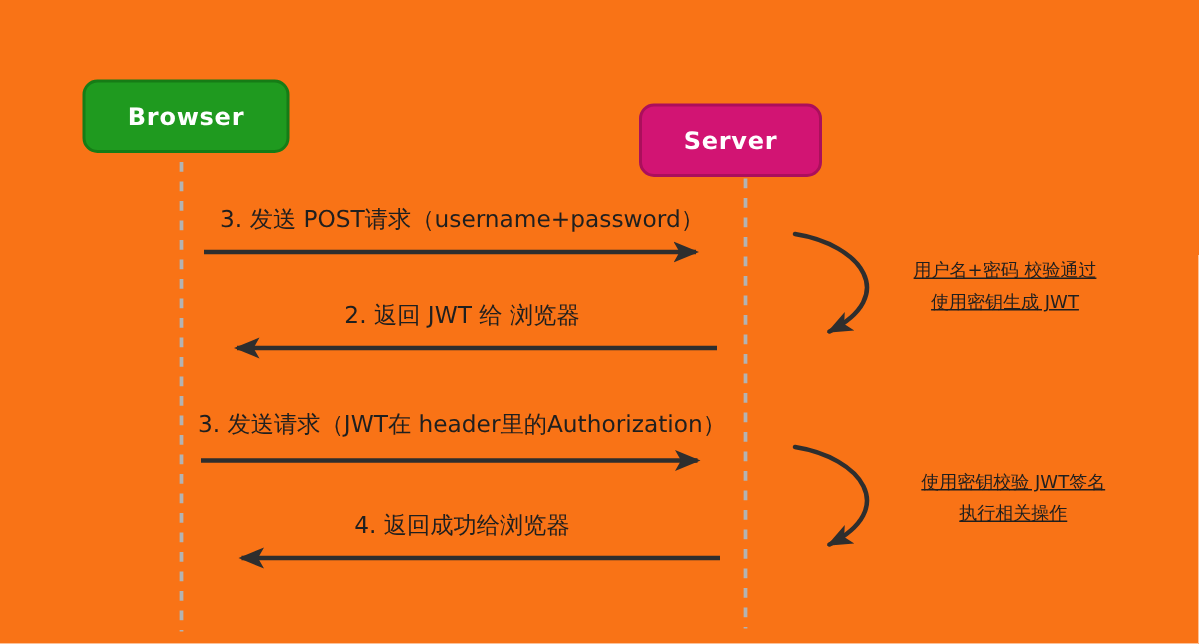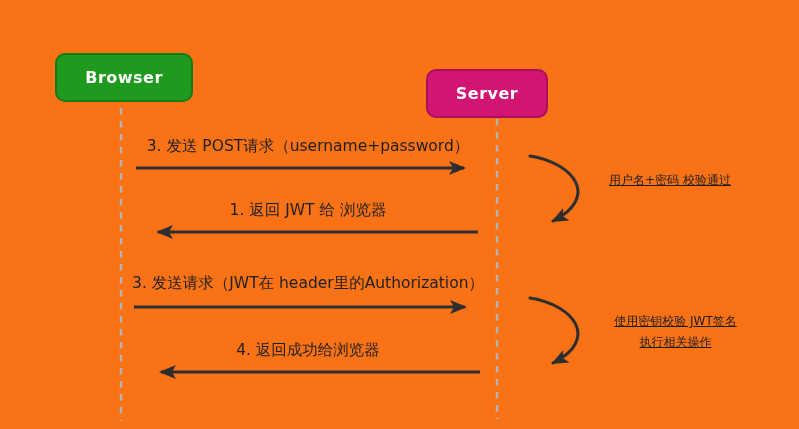--- a/index.html
+++ b/index.html
@@ -98,25 +98,26 @@
   </svg>
 
   <div class="actor actor-browser">
     <span>Browser</span>
   </div>
   <div class="actor actor-server">
     <span>Server</span>
   </div>
 
   <div class="msg-label msg-1">3. 发送 POST请求（username+password）</div>
-  <div class="msg-label msg-2">1. 返回 JWT 给 浏览器</div>
+  <div class="msg-label msg-2">2. 返回 JWT 给 浏览器</div>
   <div class="msg-label msg-3">3. 发送请求（JWT在 header里的Authorization）</div>
   <div class="msg-label msg-4">4. 返回成功给浏览器</div>
 
   <div class="note note-1">
     <div>用户名+密码 校验通过</div>
+    <div>使用密钥生成 JWT</div>
   </div>
   <div class="note note-2">
     <div>使用密钥校验 JWT签名</div>
     <div>执行相关操作</div>
   </div>
 
 </div>
 
 </body></html>

